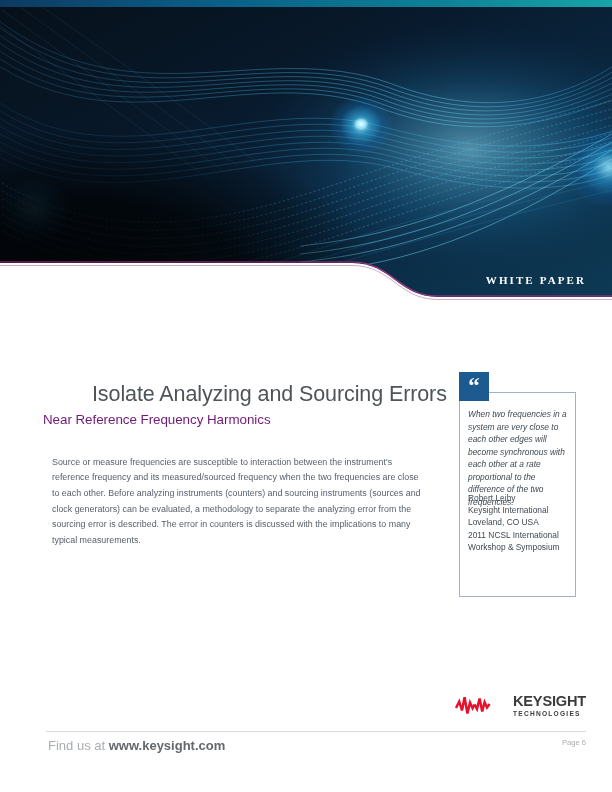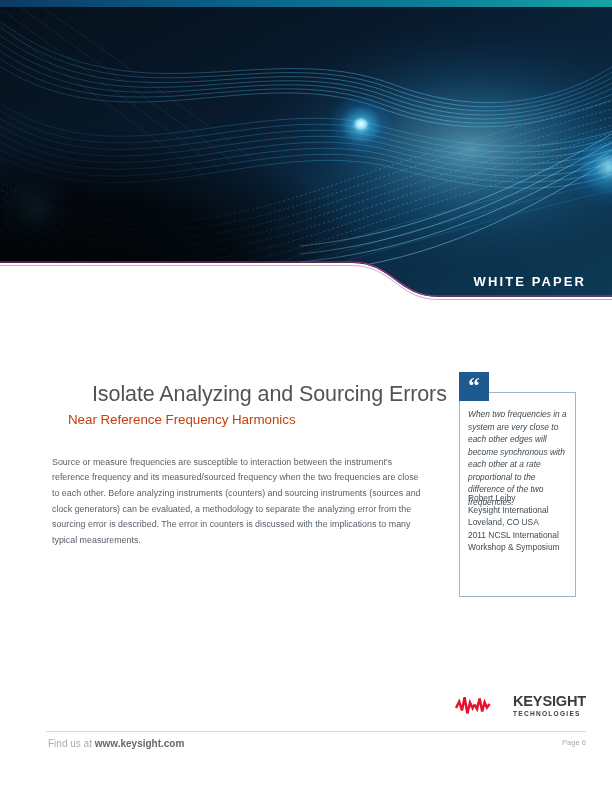--- a/index.html
+++ b/index.html
@@ -90,46 +90,46 @@
     width: 612px; height: 300px;
     z-index: 7;
   }
 
   
   .whitepaper-label {
     position: absolute;
     right: 26px;
     top: 274px;
     color: #ffffff;
-    font-size: 13px;
+    font-size: 11px;
     font-weight: bold;
     letter-spacing: 2.1px;
     z-index: 9;
-    font-family: Liberation Sans, sans-serif;
+    font-family: Liberation Serif, serif;
   }
 
   
   .title {
     position: absolute;
     left: 52px;
     top: 368px;
     font-size: 21.5px;
     font-weight: normal;
     color: #4f5458;
     letter-spacing: -0.1px;
     white-space: nowrap;
     margin-left: 40px;
   }
   .subtitle {
     position: absolute;
-    left: 68px;
+    left: 43px;
     top: 401px;
     font-size: 13.4px;
     font-weight: normal;
-    color: #c2410c;
+    color: #701a75;
     letter-spacing: -0.05px;
     white-space: nowrap;
   }
 
   
   .body-copy {
     position: absolute;
     left: 52px;
     top: 446px;
     width: 370px;
@@ -222,21 +222,21 @@
     left: 46px;
     top: 731px;
     width: 540px;
     height: 1px;
     background: #d8dadc;
   }
   .footer-left {
     position: absolute;
     left: 48px;
     top: 738px;
-    font-size: 10px;
+    font-size: 13px;
     color: #a9adb1;
   }
   .footer-left b {
     color: #63686d;
     font-weight: bold;
   }
   .footer-right {
     position: absolute;
     right: 26px;
     top: 738px;

